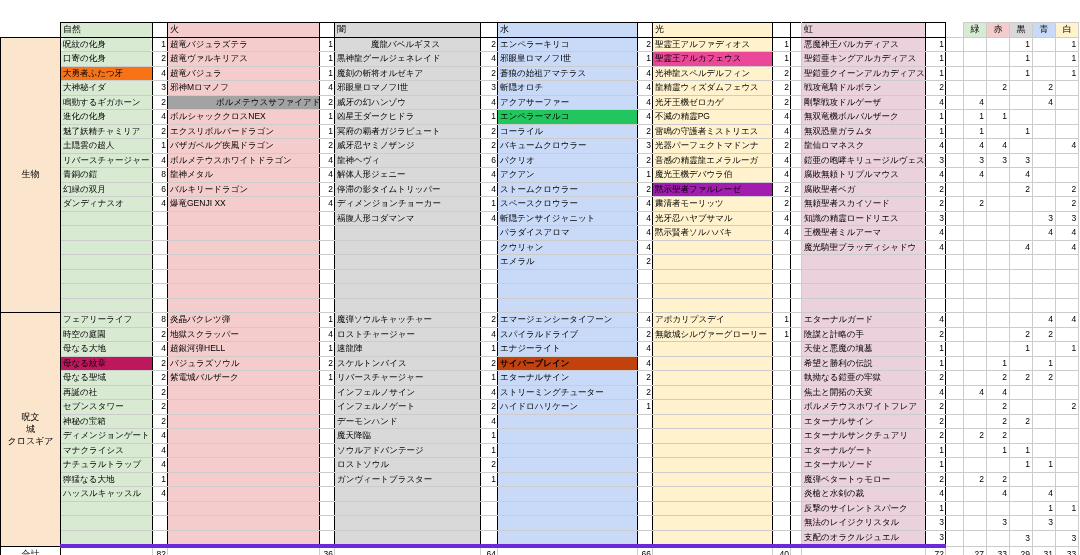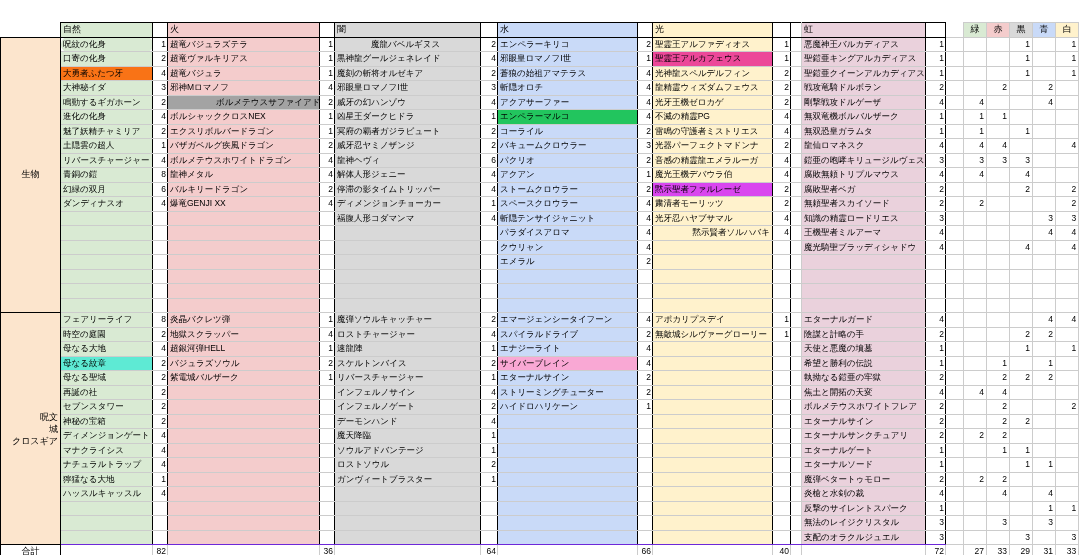--- a/index.html
+++ b/index.html
@@ -8,24 +8,24 @@
   td{height:13.5px;font-size:8.5px;line-height:11px;padding:0 2px;white-space:nowrap;overflow:hidden;border:1px solid #ccc;vertical-align:middle;}
   tr.spacer td{height:22px;}
   td.name{text-align:left;border-left:1px solid #000;border-right:1px solid #000;}
   td.cnt{text-align:right;border-right:1px solid #000;font-size:8.5px;padding:0 1px;}
   td.tv{text-align:right;font-size:8.5px;padding:0 1px;}
   td.gap,td.gap2{background:#fff;}
   td.mini{text-align:right;font-size:8.5px;padding:0 2px;}
   td.mh{text-align:center;font-size:9px;}
   tr.hdr td{font-size:9px;}
   td.hb{border-top:1px solid #000;border-bottom:1px solid #000;}
-  td.bb{border-bottom:1px solid #6d28d9;}
+  td.bb{border-bottom:4px solid #6d28d9;}
   td.plain{border:none;background:#fff;}
   td.glabel{border:1px solid #000;text-align:center;font-size:9px;}
-  td.pre{white-space:pre-line;line-height:12px;text-align:right;}
+  td.pre{white-space:pre-line;line-height:12px;}
   td.tlabel{border:1px solid #000;text-align:center;font-size:9px;background:#fff;}
 </style>
 </head>
 <body>
 
 <div>
 <table>
   <colgroup>
     <col style="width:60px">
         <col style="width:92px">
@@ -291,21 +291,21 @@
         </tr>
         <tr>
           <td class="name" style="background: rgb(217, 234, 211);">幻緑の双月</td>
           <td class="cnt">6</td>
           <td class="name" style="background: rgb(244, 204, 204);">バルキリードラゴン</td>
           <td class="cnt">2</td>
           <td class="name" style="background: rgb(217, 217, 217);">停滞の影タイムトリッパー</td>
           <td class="cnt">4</td>
           <td class="name" style="background: rgb(201, 218, 248);">ストームクロウラー</td>
           <td class="cnt">2</td>
-          <td class="name" style="background: #d946ef; margin-top: 31px;">黙示聖者ファルレーゼ</td>
+          <td class="name" style="background: #a21caf; margin-top: 31px;">黙示聖者ファルレーゼ</td>
           <td class="cnt">2</td>
           <td class="gap"></td>
           <td class="name" style="background: rgb(234, 209, 220);">腐敗聖者ベガ</td>
           <td class="cnt">2</td>
           <td class="gap2"></td>
           <td class="mini"></td>
           <td class="mini"></td>
           <td class="mini">2</td>
           <td class="mini"></td>
           <td class="mini">2</td>
@@ -354,21 +354,21 @@
         </tr>
         <tr>
           <td class="name" style="background: rgb(217, 234, 211);"></td>
           <td class="cnt"></td>
           <td class="name" style="background: rgb(244, 204, 204);"></td>
           <td class="cnt"></td>
           <td class="name" style="background: rgb(217, 217, 217);"></td>
           <td class="cnt"></td>
           <td class="name" style="background: rgb(201, 218, 248);">パラダイスアロマ</td>
           <td class="cnt">4</td>
-          <td class="name" style="background: rgb(255, 242, 204); text-align: right;">黙示賢者ソルハバキ</td>
+          <td class="name" style="background: rgb(255, 242, 204);">黙示賢者ソルハバキ</td>
           <td class="cnt">4</td>
           <td class="gap"></td>
           <td class="name" style="background: rgb(234, 209, 220);">王機聖者ミルアーマ</td>
           <td class="cnt">4</td>
           <td class="gap2"></td>
           <td class="mini"></td>
           <td class="mini"></td>
           <td class="mini"></td>
           <td class="mini">4</td>
           <td class="mini">4</td>
@@ -538,27 +538,27 @@
           <td class="name" style="background: rgb(234, 209, 220);">天使と悪魔の墳墓</td>
           <td class="cnt">1</td>
           <td class="gap2"></td>
           <td class="mini"></td>
           <td class="mini"></td>
           <td class="mini">1</td>
           <td class="mini"></td>
           <td class="mini">1</td>
         </tr>
         <tr>
-          <td class="name" style="background: #5eead4; margin-left: 27px;">母なる紋章</td>
+          <td class="name" style="background: #be185d; margin-left: 27px;">母なる紋章</td>
           <td class="cnt">2</td>
           <td class="name" style="background: rgb(244, 204, 204);">バジュラズソウル</td>
           <td class="cnt">2</td>
           <td class="name" style="background: rgb(217, 217, 217);">スケルトンバイス</td>
           <td class="cnt">2</td>
-          <td class="name" style="background: #f9a8d4;">サイバーブレイン</td>
+          <td class="name" style="background: #c2410c; font-weight: bold;">サイバーブレイン</td>
           <td class="cnt">4</td>
           <td class="name" style="background: rgb(255, 242, 204);"></td>
           <td class="cnt"></td>
           <td class="gap"></td>
           <td class="name" style="background: rgb(234, 209, 220);">希望と勝利の伝説</td>
           <td class="cnt">1</td>
           <td class="gap2"></td>
           <td class="mini"></td>
           <td class="mini">1</td>
           <td class="mini"></td>

